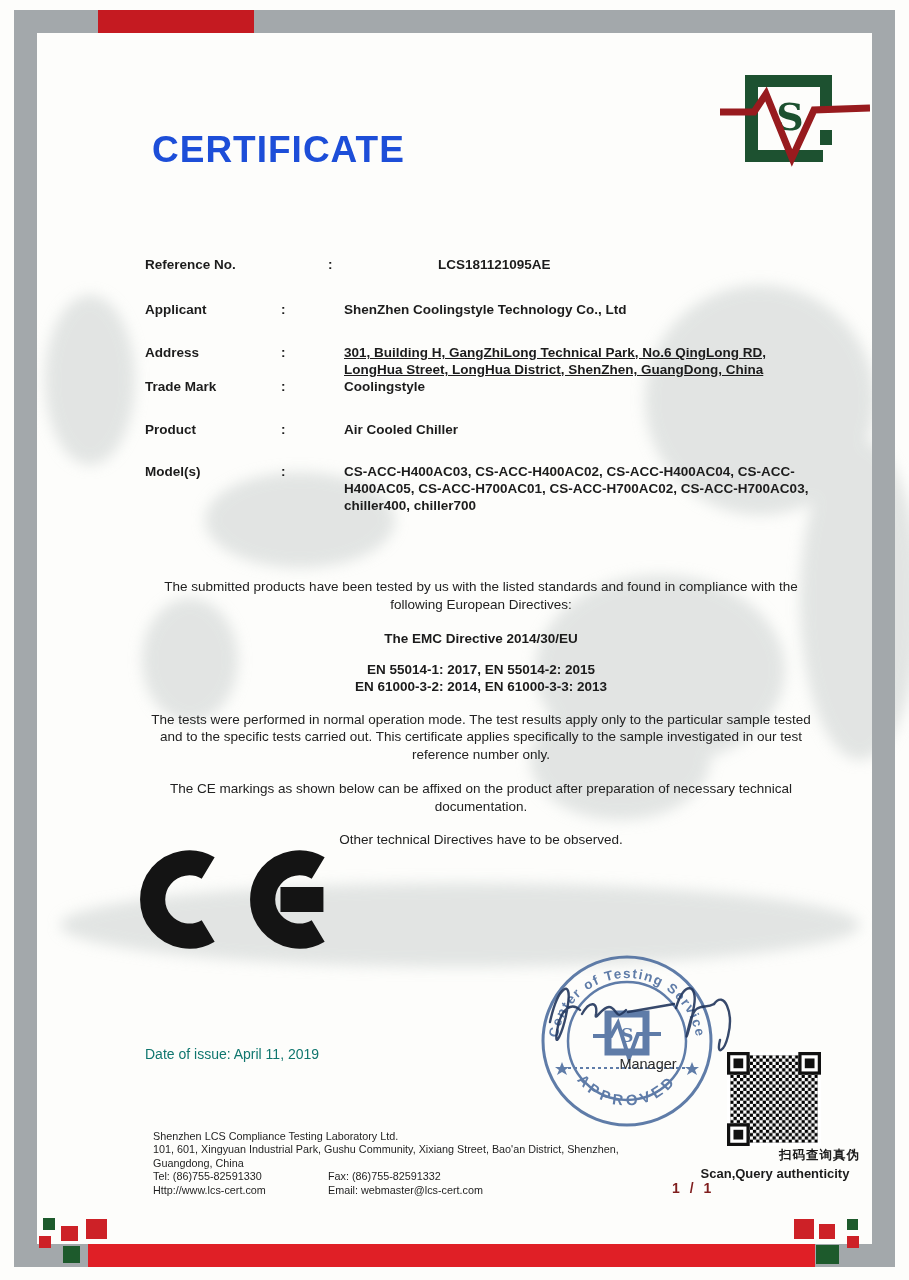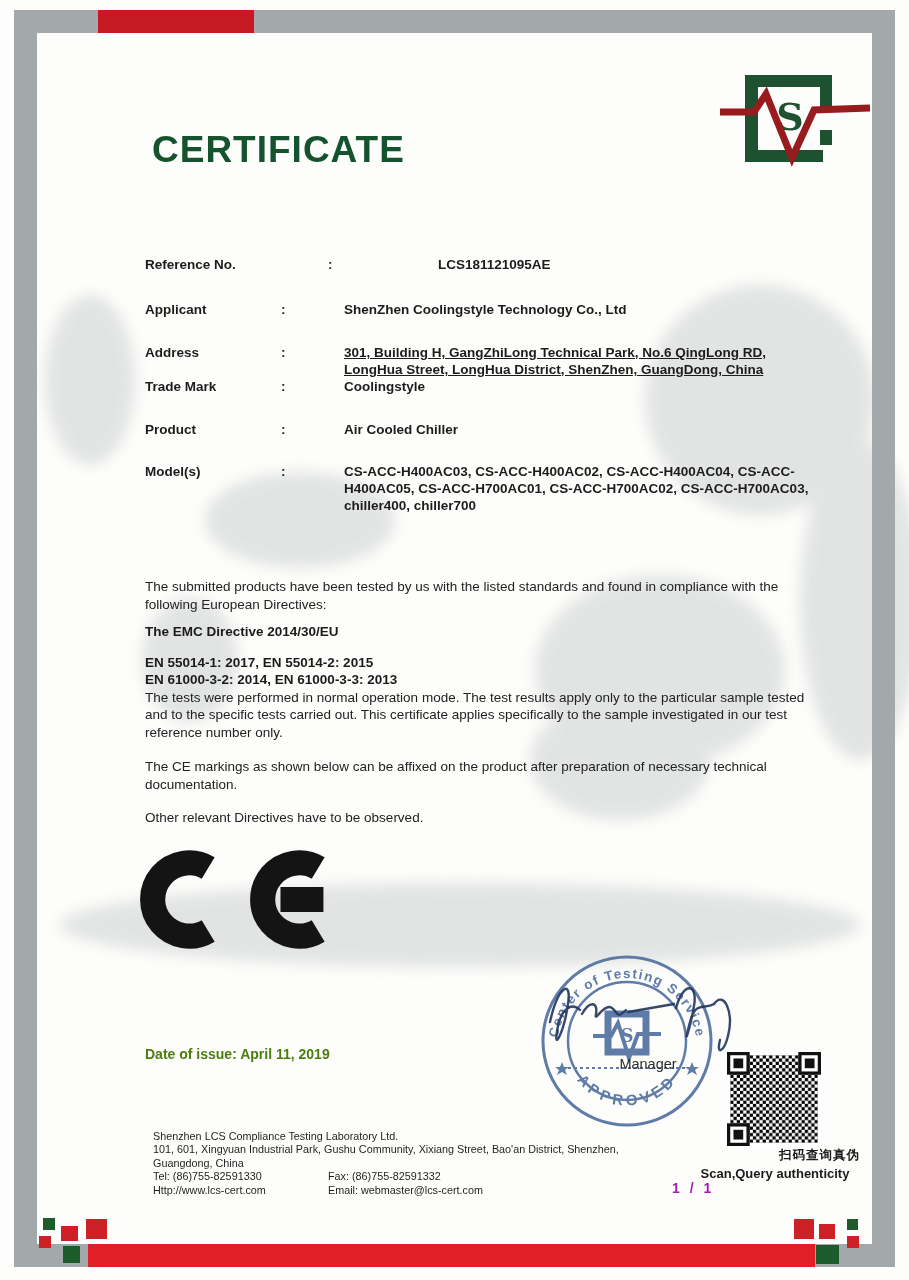--- a/index.html
+++ b/index.html
@@ -16,59 +16,59 @@
   .frame-right{left:872px;top:10px;width:23px;height:1257px;}
   .frame-bottom{left:14px;top:1244px;width:881px;height:23px;}
   .bar-red-top{position:absolute;left:98px;top:10px;width:156px;height:23px;background:#c51a21;z-index:3;}
   .bar-red-bottom{position:absolute;left:88px;top:1244px;width:727px;height:23px;background:#e01f26;z-index:3;}
   .sq{position:absolute;z-index:4;}
   .sq.red{background:#cd2127;}
   .sq.green{background:#1d5a2c;}
 
   
   .logo-svg{position:absolute;left:720px;top:62px;z-index:3;}
-  .title-block{position:absolute;left:152px;top:130px;z-index:3;color:#14532d;}
+  .title-block{position:absolute;left:152px;top:130px;z-index:3;color:#1d4ed8;}
   .title{font-size:37px;font-weight:bold;letter-spacing:1px;line-height:40px;}
   .subtitle{font-size:22px;font-weight:bold;margin-top:3px;}
 
   
   .fields{position:absolute;left:145px;top:256px;width:680px;z-index:3;}
   .field-row{display:grid;grid-template-columns:136px 22px 1fr;font-size:13.5px;font-weight:bold;color:#1c1c1c;line-height:17px;}
   .field-row .f-value{max-width:505px;padding-left:41px;}
   .field-row.r-address .f-value{max-width:480px;text-decoration:underline;}
   .mb1{margin-bottom:28px;gap:47px;}.mb2{margin-bottom:26px;}.mb3{}
   .mb4{margin-bottom:26px;}.mb5{margin-bottom:25px;}
 
   
-  .bodytext{position:absolute;left:145px;top:578px;width:672px;z-index:3;font-size:13.5px;color:#222;line-height:17.5px;}
+  .bodytext{position:absolute;left:145px;top:578px;width:672px;z-index:3;font-size:13.5px;color:#222;line-height:17.5px;text-align:center;}
   .bodytext .bold{font-weight:bold;color:#1b1b1b;}
-  .p-directive{margin-top:10px;}
+  .p-directive{margin-top:17px;}
   .p-standards{margin-top:13px;}
-  .p-tests{}
+  .p-tests{margin-top:15px;}
   .p-ce{margin-top:17px;}
   .p-other{margin-top:16px;}
 
   .ce-svg{position:absolute;left:138px;top:850px;z-index:3;}
 
   
-  .date-line{position:absolute;left:145px;top:1046px;font-size:14px;font-weight:bold;color:#4d7c0f;z-index:3;}
+  .date-line{position:absolute;left:145px;top:1046px;font-size:14px;font-weight:normal;color:#0f766e;z-index:3;}
   .stamp-svg{position:absolute;left:538px;top:952px;z-index:3;opacity:.88;}
   .manager{position:absolute;left:598px;top:1056px;width:100px;text-align:center;font-size:14.5px;color:#2c2c2c;z-index:4;}
   .sig-svg{position:absolute;left:528px;top:952px;z-index:5;}
 
   
   .qr-svg{position:absolute;left:727px;top:1052px;z-index:3;}
   .qr-caption{position:absolute;left:690px;top:1147px;width:170px;text-align:center;z-index:3;color:#1b1b1b;}
   .qr-cn{font-size:12.5px;font-weight:bold;letter-spacing:1px;text-align:right;}
   .qr-en{font-size:13px;font-weight:bold;margin-top:2px;}
 
   
   .footer{position:absolute;left:153px;top:1130px;z-index:3;font-size:10.8px;line-height:13.4px;color:#1f1f1f;width:560px;}
   .footer .cols{display:grid;grid-template-columns:175px auto;}
-  .page-number{position:absolute;left:672px;top:1180px;z-index:3;font-size:14px;font-weight:bold;letter-spacing:3px;color:#a21caf;}
+  .page-number{position:absolute;left:672px;top:1180px;z-index:3;font-size:14px;font-weight:bold;letter-spacing:3px;color:#7f1d1d;}
 </style>
 </head>
 <body>
 
 <div class="page">
 
   <svg class="map-svg" width="909" height="1280">
     <defs>
         <filter id="blur">
           <feGaussianBlur stdDeviation="7"></feGaussianBlur>
@@ -155,21 +155,21 @@
 
   <div class="bodytext">
     <div class="p-intro">The submitted products have been tested by us with the listed standards and found in compliance with the following European Directives:</div>
     <div class="p-directive bold">The EMC Directive 2014/30/EU</div>
     <div class="p-standards bold">
       <div>EN 55014-1: 2017, EN 55014-2: 2015</div>
       <div>EN 61000-3-2: 2014, EN 61000-3-3: 2013</div>
     </div>
     <div class="p-tests">The tests were performed in normal operation mode. The test results apply only to the particular sample tested and to the specific tests carried out. This certificate applies specifically to the sample investigated in our test reference number only.</div>
     <div class="p-ce">The CE markings as shown below can be affixed on the product after preparation of necessary technical documentation.</div>
-    <div class="p-other">Other relevant Directives have to be observed.</div>
+    <div class="p-other">Other technical Directives have to be observed.</div>
   </div>
 
   <svg class="ce-svg" width="220" height="100" viewBox="0 0 210 95">
     <g fill="none" stroke="#141414" stroke-width="24">
       <path d="M 67,17 A 35,35 0 1 0 67,77"></path>
       <path d="M 172,17 A 35,35 0 1 0 172,77"></path>
       <path d="M 136,47 H 177"></path>
     </g>
   </svg>
 

